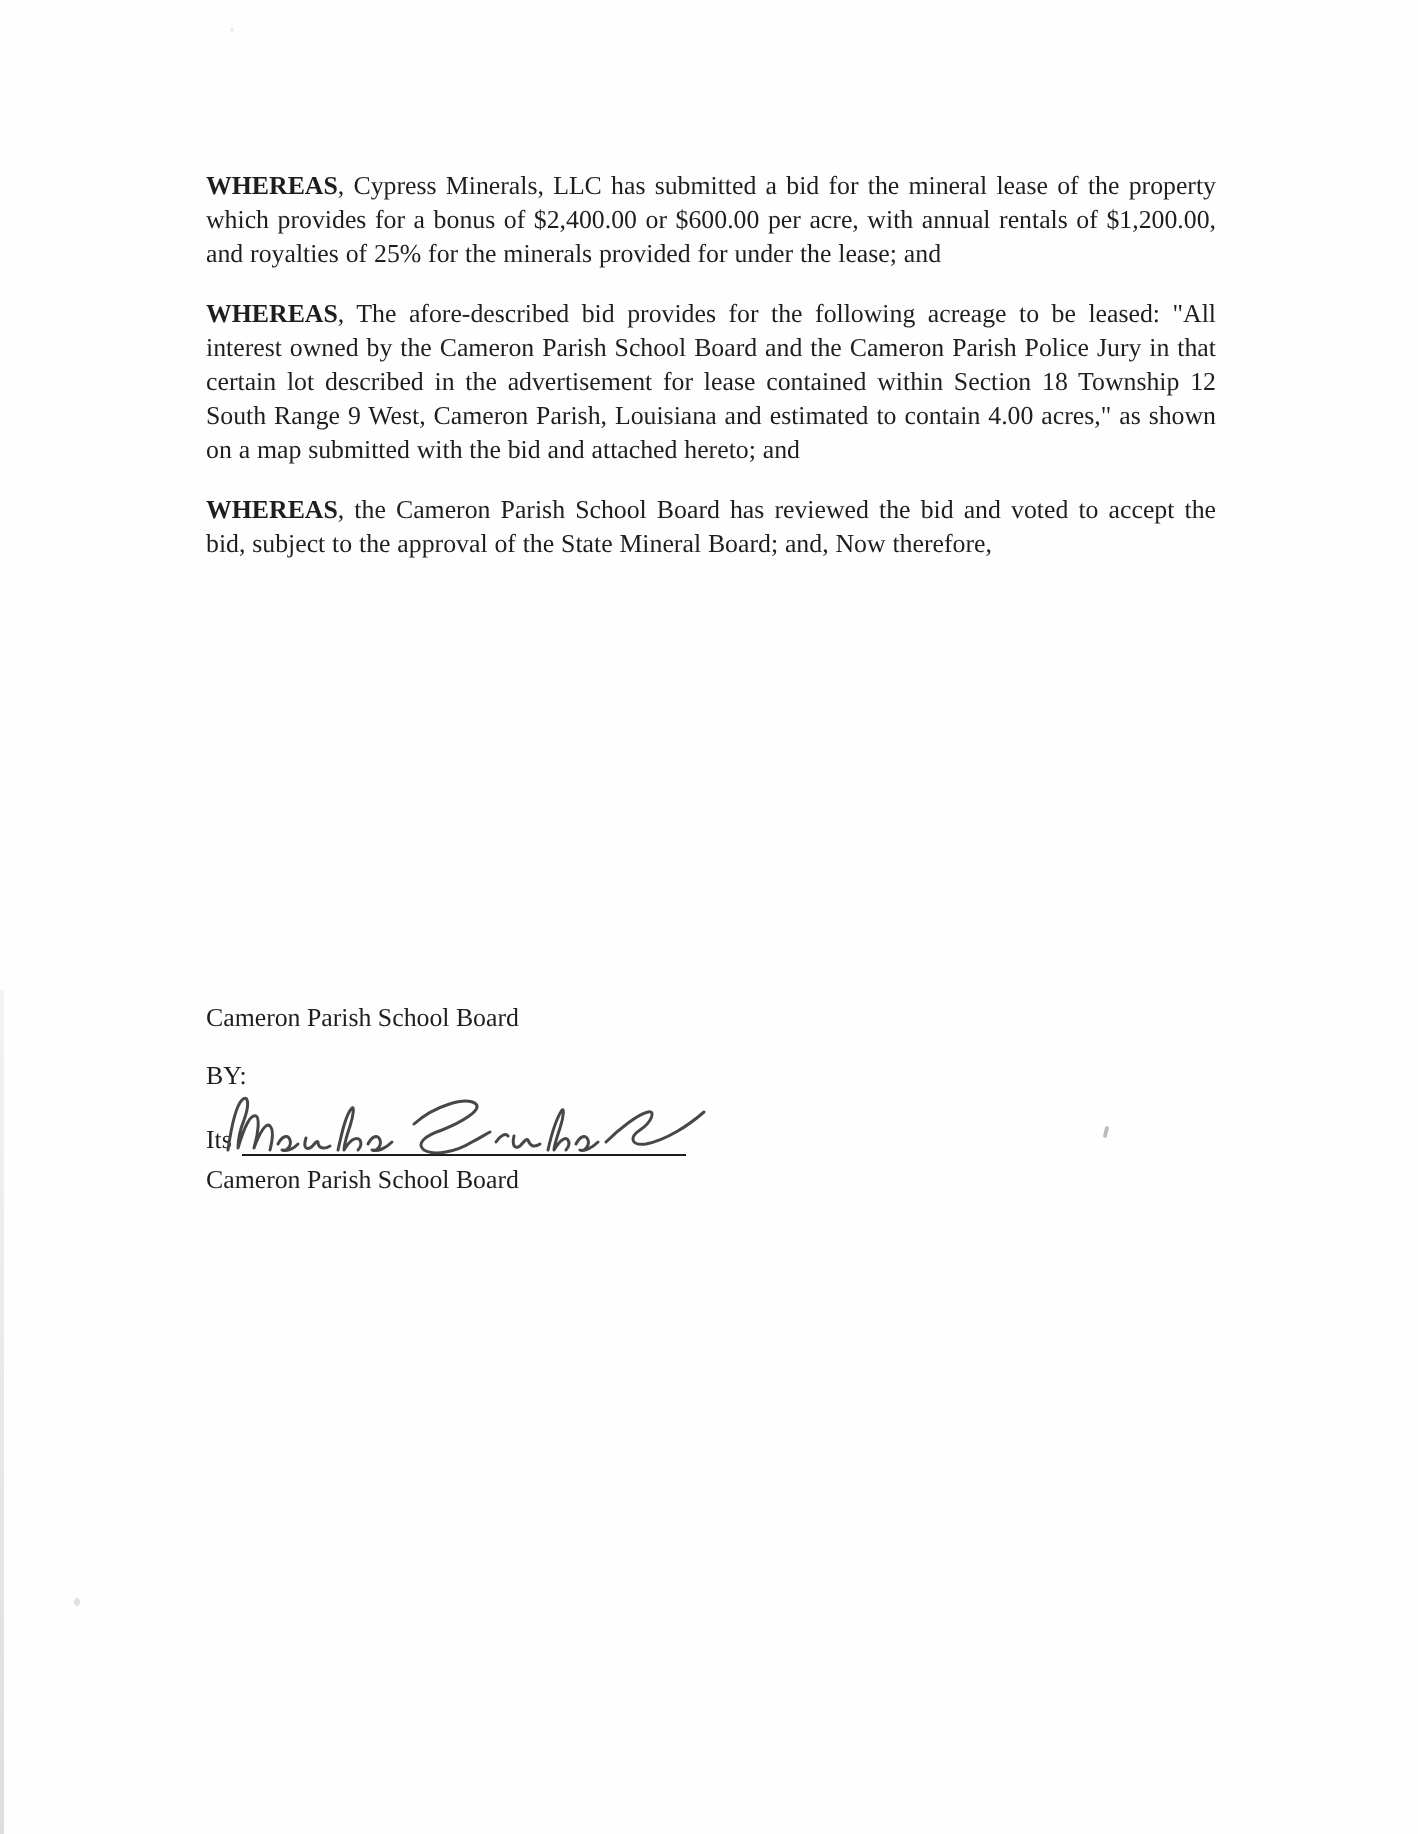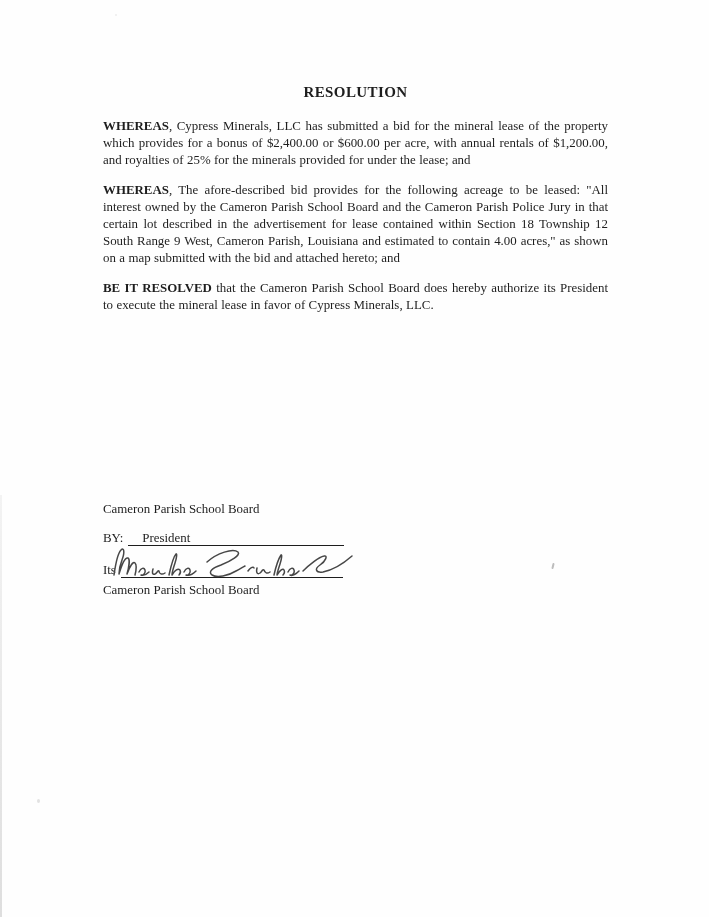--- a/index.html
+++ b/index.html
@@ -89,38 +89,36 @@
     position: absolute; left: 37px; top: 799px;
     width: 3px; height: 4px; background: #e2e2e2; border-radius: 50%;
   }
 </style>
 </head>
 <body>
 
 <div class="page">
 
   <div class="content">
-    <h1 class="doc-title">RESOLUTION</h1>
 
 
 
     <p class="para just"><span class="lead">WHEREAS</span><span>, Cypress Minerals, LLC has submitted a bid for the mineral lease of the property which provides for a bonus of $2,400.00 or $600.00 per acre, with annual rentals of $1,200.00, and royalties of 25% for the minerals provided for under the lease; and</span></p>
 
     <p class="para just"><span class="lead">WHEREAS</span><span>, The afore-described bid provides for the following acreage to be leased: "All interest owned by the Cameron Parish School Board and the Cameron Parish Police Jury in that certain lot described in the advertisement for lease contained within Section 18 Township 12 South Range 9 West, Cameron Parish, Louisiana and estimated to contain 4.00 acres," as shown on a map submitted with the bid and attached hereto; and</span></p>
 
+    <p class="para just"><span class="lead">WHEREAS</span><span>, the  Cameron Parish School Board has reviewed the bid and voted to accept the bid, subject to the approval of the State Mineral Board; and, Now therefore,</span></p>
 
-    <p class="para just"><span class="lead">BE IT RESOLVED</span><span> that the Cameron Parish School Board does hereby authorize its President to execute the mineral lease in favor of Cypress Minerals, LLC.</span></p>
   </div>
 
   <div class="sig">
     <div class="sig-org1">Cameron Parish School Board</div>
 
     <div class="by-line">
       <span class="by-label">BY:</span>
-      <span class="fill-line by-fill"><span>President</span></span>
     </div>
 
     <div class="its-line">
       <span class="its-label">Its</span>
       <span class="fill-line its-fill"></span>
     </div>
 
     <svg class="signature-svg" viewBox="0 0 245 34" fill="none" xmlns="http://www.w3.org/2000/svg">
       <g stroke="#474747" stroke-width="1.5" stroke-linecap="round" stroke-linejoin="round">
         <path d="M3,30 C4,23 6,9 10,5 C13,2 14,7 11,15 C9,20 8,25 8,29 C11,19 14,12 17,13 C19,14 18,22 16,29 C19,21 22,16 24,18 C26,20 25,26 24,30"></path>

